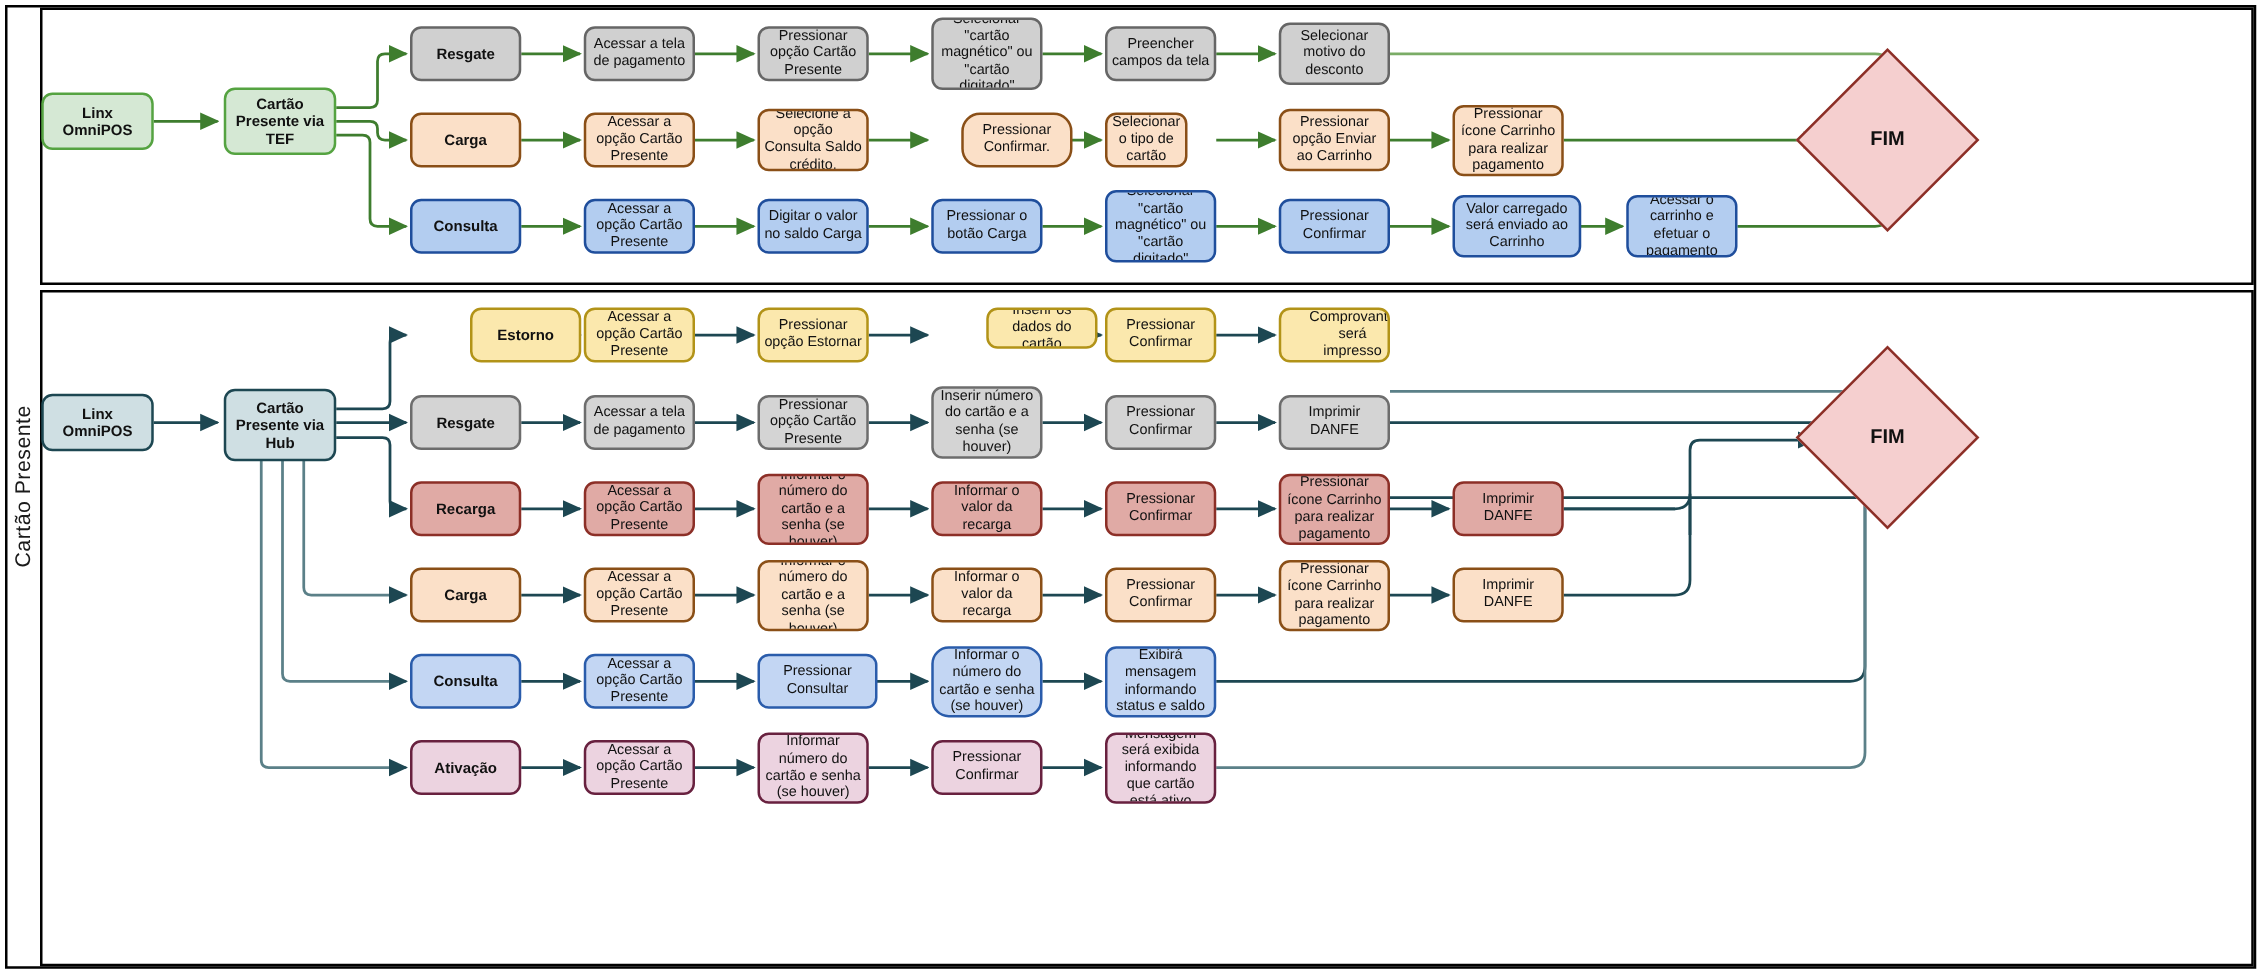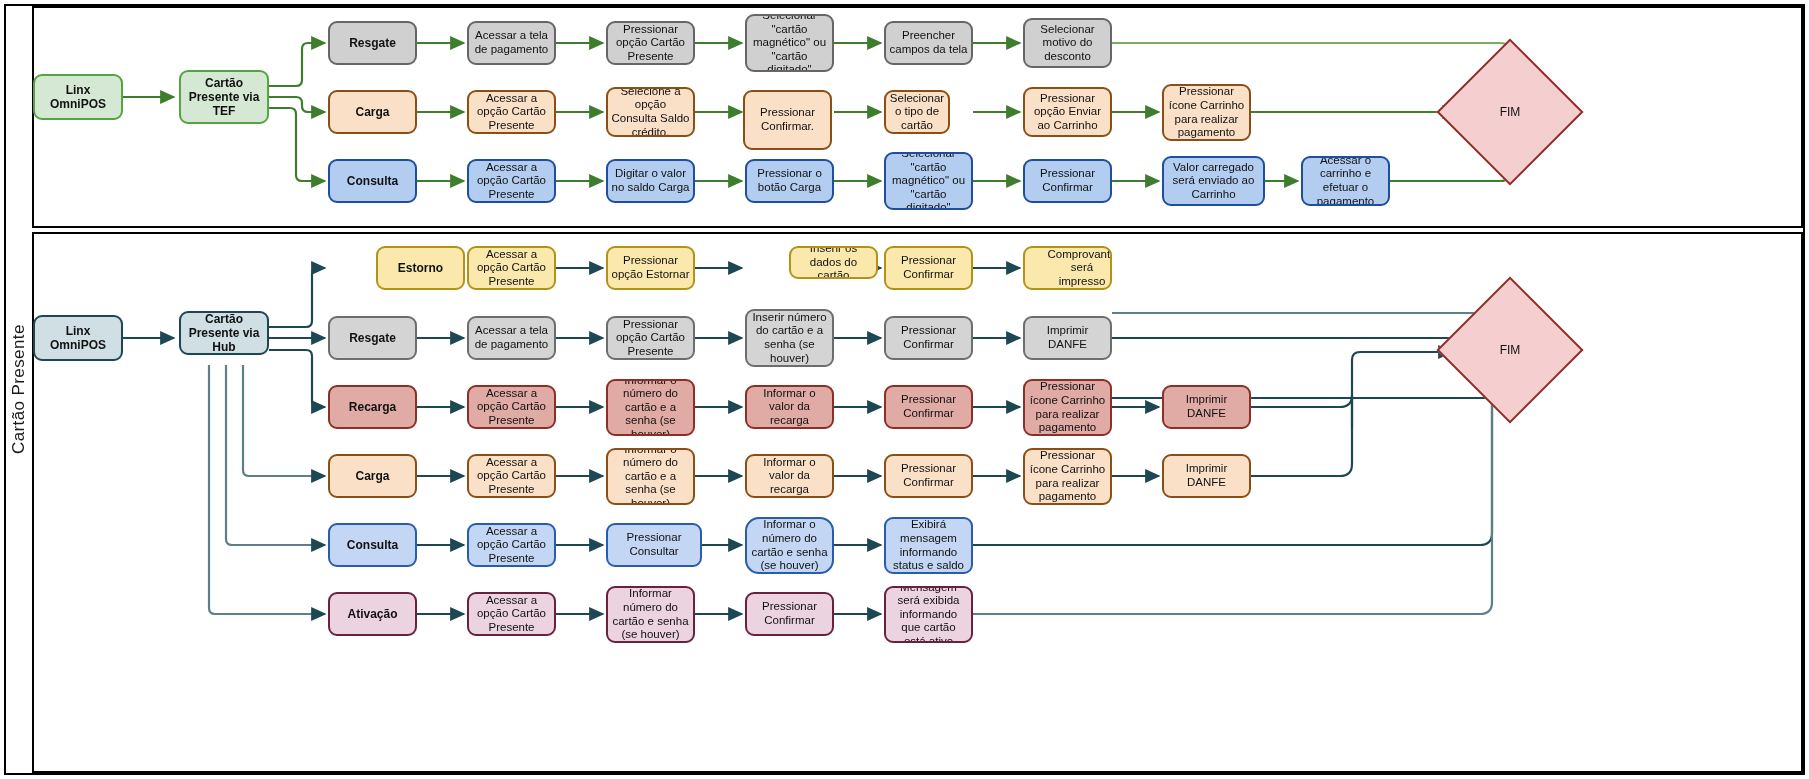--- a/index.html
+++ b/index.html
@@ -38,21 +38,21 @@
   .c-pink   {background:#ecd3e0;border-color:#68213f;}
 
   
   .diamond{position:absolute;}
   .diamond .dshape{
     position:absolute;inset:0;background:#f5cfcf;border:2px solid #8c2f27;
     transform:rotate(45deg);box-sizing:border-box;
   }
   .diamond .dtxt{
     position:absolute;inset:0;display:flex;align-items:center;justify-content:center;
-    font-size:12px;font-weight:normal;color:#111;
+    font-size:16px;font-weight:bold;color:#111;
   }
 
   
   svg.edges{position:absolute;left:0;top:0;width:1809px;height:779px;overflow:visible;}
   .e-green{stroke:#3e7d2e;stroke-width:2.2;fill:none;}
   .e-green-l{stroke:#7aac66;stroke-width:2.2;fill:none;}
   .e-dark{stroke:#1d4752;stroke-width:2.2;fill:none;}
   .e-dark-l{stroke:#5b8088;stroke-width:2.2;fill:none;}
 </style>
 </head>
@@ -178,41 +178,41 @@
   <div class="node c-grey bold" style="left:328px;top:21px;width:89px;height:44px;">Resgate</div>
   <div class="node c-grey" style="left:467px;top:21px;width:89px;height:44px;">Acessar a tela de pagamento</div>
   <div class="node c-grey" style="left:606px;top:21px;width:89px;height:44px;">Pressionar opção Cartão Presente</div>
   <div class="node c-grey" style="left:745px;top:14px;width:89px;height:58px;">Selecionar "cartão magnético" ou "cartão digitado"</div>
   <div class="node c-grey" style="left:884px;top:21px;width:89px;height:44px;">Preencher campos da tela</div>
   <div class="node c-grey" style="left:1023px;top:18px;width:89px;height:50px;">Selecionar motivo do desconto</div>
 
   <div class="node c-orange bold" style="left:328px;top:90px;width:89px;height:44px;">Carga</div>
   <div class="node c-orange" style="left:467px;top:90px;width:89px;height:44px;">Acessar a opção Cartão Presente</div>
   <div class="node c-orange" style="left:606px;top:87px;width:89px;height:50px;">Selecione a opção Consulta Saldo crédito.</div>
-  <div class="node c-orange" style="left:743px;top:90px;width:89px;height:60px;">Pressionar Confirmar.</div>
+  <div class="node c-orange" style="left:769px;top:90px;width:89px;height:44px;border-radius:15px;">Pressionar Confirmar.</div>
   <div class="node c-orange" style="left:884px;top:90px;width:66px;height:44px;">Selecionar o tipo de cartão</div>
   <div class="node c-orange" style="left:1023px;top:87px;width:89px;height:50px;">Pressionar opção Enviar ao Carrinho</div>
   <div class="node c-orange" style="left:1162px;top:84px;width:89px;height:57px;">Pressionar ícone Carrinho para realizar pagamento</div>
 
   <div class="node c-blue bold" style="left:328px;top:159px;width:89px;height:44px;">Consulta</div>
   <div class="node c-blue" style="left:467px;top:159px;width:89px;height:44px;">Acessar a opção Cartão Presente</div>
   <div class="node c-blue" style="left:606px;top:159px;width:89px;height:44px;">Digitar o valor no saldo Carga</div>
   <div class="node c-blue" style="left:745px;top:159px;width:89px;height:44px;">Pressionar o botão Carga</div>
   <div class="node c-blue" style="left:884px;top:152px;width:89px;height:58px;">Selecionar "cartão magnético" ou "cartão digitado"</div>
   <div class="node c-blue" style="left:1023px;top:159px;width:89px;height:44px;">Pressionar Confirmar</div>
   <div class="node c-blue" style="left:1162px;top:156px;width:103px;height:50px;">Valor carregado será enviado ao Carrinho</div>
   <div class="node c-blue" style="left:1301px;top:156px;width:89px;height:50px;">Acessar o carrinho e efetuar o pagamento</div>
 
   <div class="diamond" style="left:1458px;top:60px;width:104px;height:104px;">
     <div class="dshape"></div>
     <div class="dtxt">FIM</div>
   </div>
 
   <div class="node c-hub bold" style="left:33px;top:315px;width:90px;height:46px;">Linx OmniPOS</div>
-  <div class="node c-hub bold" style="left:179px;top:311px;width:90px;height:44px;">Cartão Presente via Hub</div>
+  <div class="node c-hub bold" style="left:179px;top:311px;width:90px;height:58px;">Cartão Presente via Hub</div>
 
   <div class="node c-yellow bold" style="left:328px;top:246px;width:89px;height:44px;margin-left:48px;">Estorno</div>
   <div class="node c-yellow" style="left:467px;top:246px;width:89px;height:44px;">Acessar a opção Cartão Presente</div>
   <div class="node c-yellow" style="left:606px;top:246px;width:89px;height:44px;">Pressionar opção Estornar</div>
   <div class="node c-yellow" style="left:745px;top:246px;width:89px;height:33px;margin-left:44px;">Inserir os dados do cartão</div>
   <div class="node c-yellow" style="left:884px;top:246px;width:89px;height:44px;">Pressionar Confirmar</div>
   <div class="node c-yellow" style="left:1023px;top:246px;width:89px;height:44px;padding-left:32px;">Comprovante será impresso</div>
 
   <div class="node c-grey2 bold" style="left:328px;top:316px;width:89px;height:44px;">Resgate</div>
   <div class="node c-grey2" style="left:467px;top:316px;width:89px;height:44px;">Acessar a tela de pagamento</div>

